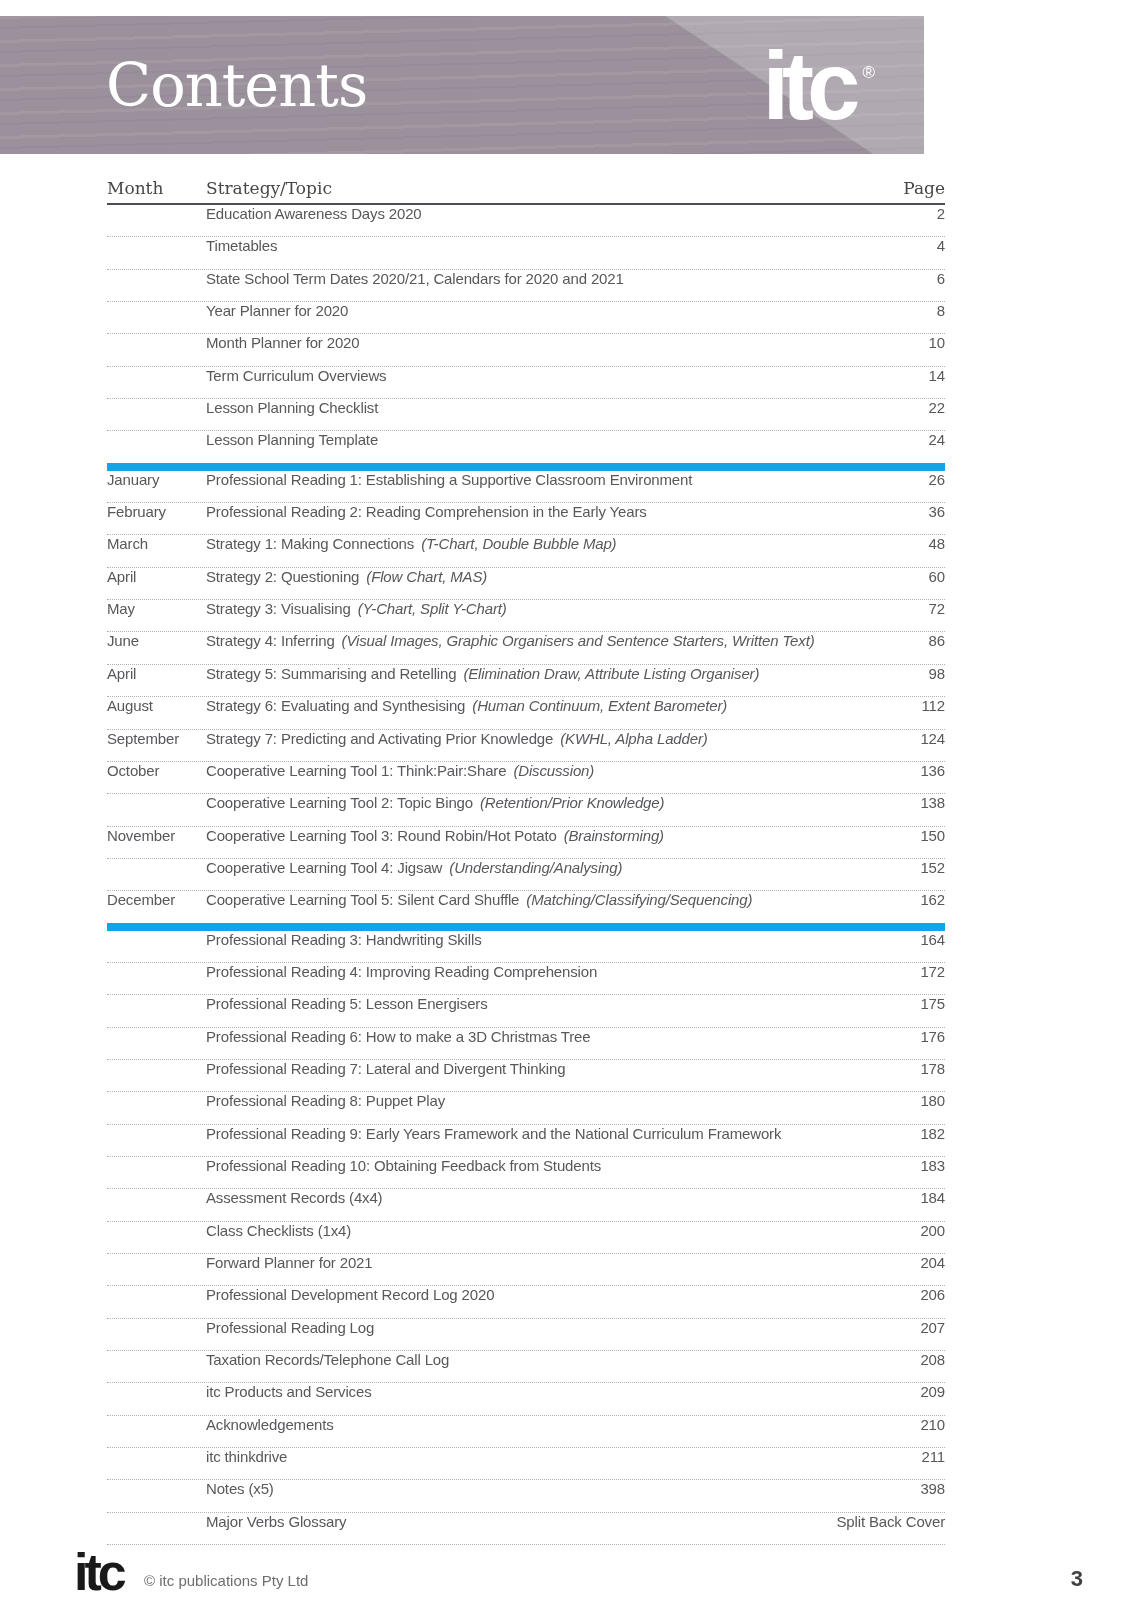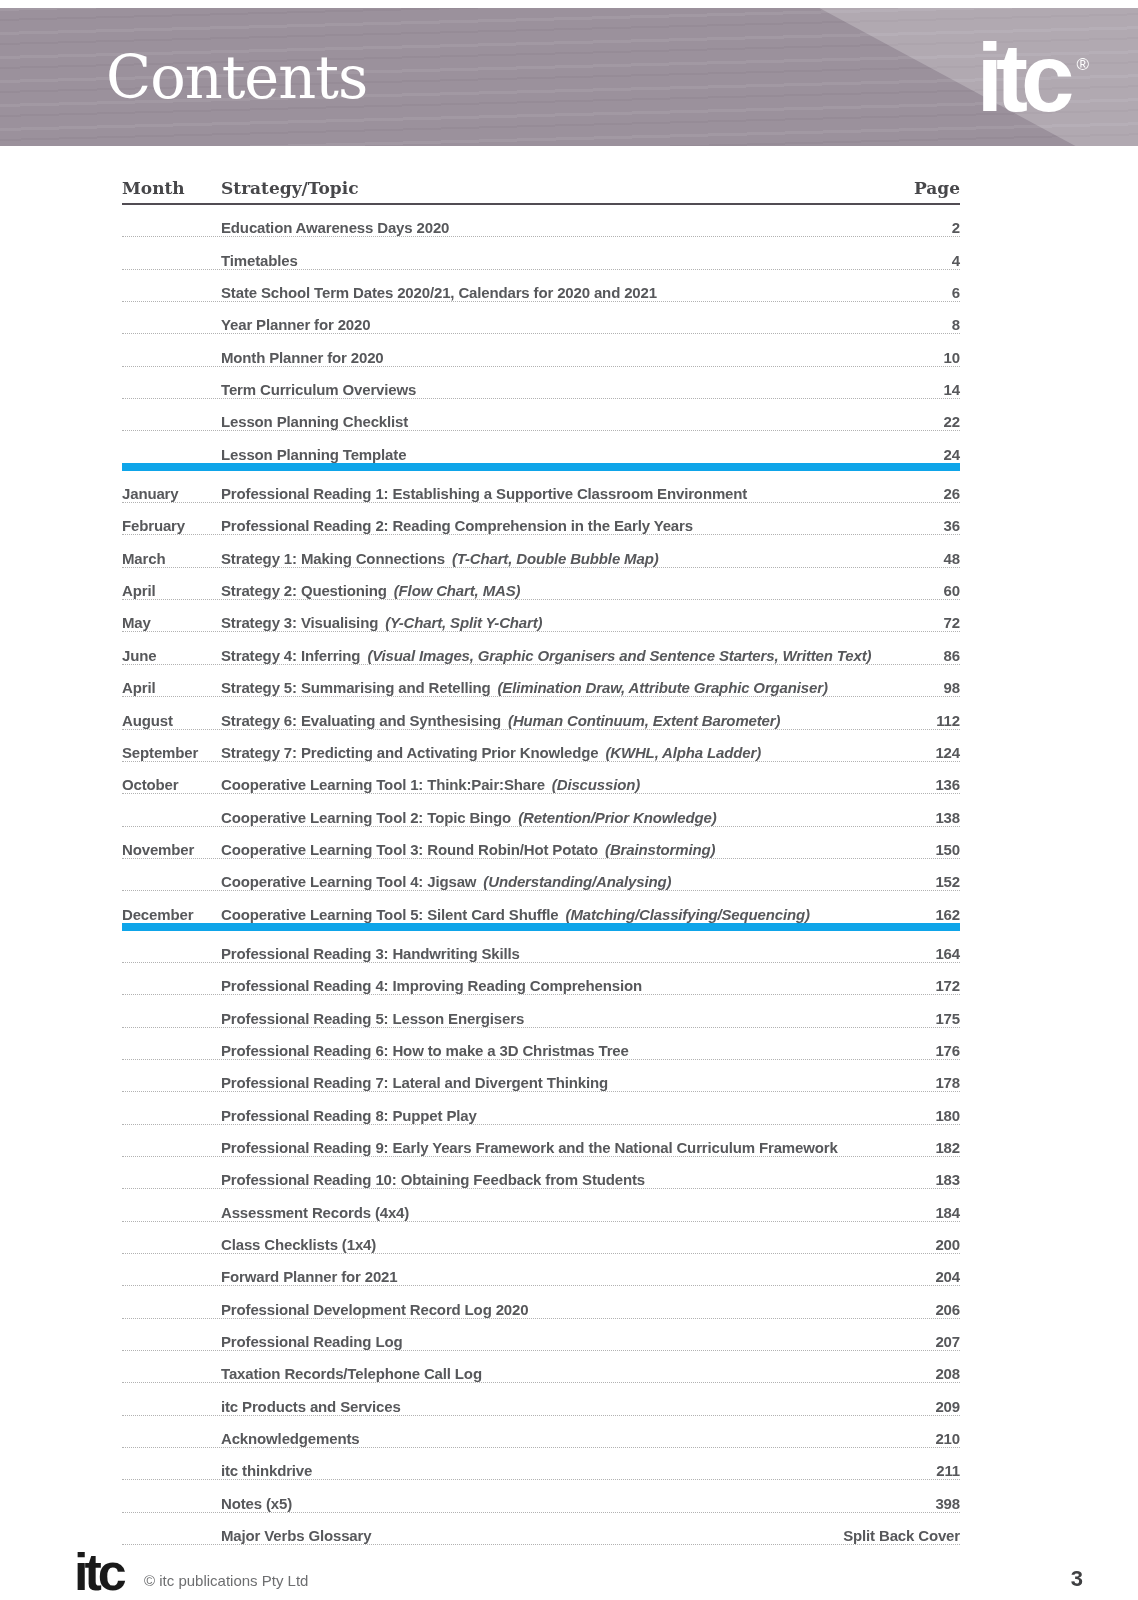--- a/index.html
+++ b/index.html
@@ -2,21 +2,21 @@
 <html><head>
 <meta charset="utf-8">
 <style>
   html,body{margin:0;padding:0;background:#e8e8e8;}
   .page{
     position:relative;width:1138px;height:1600px;background:#ffffff;
     overflow:hidden;font-family:"Liberation Sans",sans-serif;margin:0 auto;
   }
   
   .banner{
-    position:absolute;left:0;top:8px;width:1138px;height:138px;
+    position:absolute;left:0;top:16px;width:924px;height:138px;
     background-color:#9b919c;
     background-image:repeating-linear-gradient(178.5deg,
       rgba(255,255,255,0.07) 0px, rgba(255,255,255,0.07) 3px,
       rgba(0,0,0,0) 3px, rgba(0,0,0,0) 11px,
       rgba(70,55,70,0.06) 11px, rgba(70,55,70,0.06) 13px,
       rgba(0,0,0,0) 13px, rgba(0,0,0,0) 24px);
   }
   .banner-overlay{
     position:absolute;inset:0;
     background:rgba(255,255,255,0.22);
@@ -32,35 +32,35 @@
     position:absolute;right:58px;top:22px;color:#ffffff;
     font-weight:800;font-size:96px;line-height:1;letter-spacing:-7px;
     font-family:"Liberation Sans",sans-serif;
   }
   .brand .reg{
     font-size:17px;font-weight:400;letter-spacing:0;
     vertical-align:super;position:relative;top:-8px;left:9px;
   }
   
   .toc{
-    position:absolute;left:122px;top:170px;width:838px;font-weight:bold;
+    position:absolute;left:107px;top:170px;width:838px;
   }
   .toc-head{
     display:flex;align-items:flex-end;height:28px;padding-bottom:5px;
     border-bottom:2px solid #514c53;
     font-family:"DejaVu Serif",serif;font-size:17px;color:#47474a;
   }
   .toc-head .h-month{flex:0 0 99px;}
   .toc-head .h-page{margin-left:auto;margin-top:12px;}
   .toc-body{
     display:flex;flex-direction:column;height:1340px;
     font-size:15px;color:#57585b;
   }
   .toc-row{
-    display:flex;align-items:flex-end;flex:1 1 0;min-height:0;
+    display:flex;align-items:flex-start;flex:1 1 0;min-height:0;
     letter-spacing:-0.15px;
   }
   .rule-dotted{border-bottom:1px dotted #b2b2b2;}
   .rule-solid{border-bottom:8px solid #0ea5e9;}
   .cell-month{flex:0 0 99px;white-space:nowrap;}
   .cell-topic{white-space:nowrap;}
   .cell-detail{font-style:italic;margin-left:7px;}
   .cell-page{margin-left:auto;padding-left:12px;white-space:nowrap;text-align:right;}
   
   .footer-logo{
@@ -160,21 +160,21 @@
           <span class="cell-topic">Strategy 3: Visualising<em class="cell-detail">(Y-Chart, Split Y-Chart)</em></span>
           <span class="cell-page">72</span>
         </div>
         <div class="toc-row rule-dotted">
           <span class="cell-month">June</span>
           <span class="cell-topic">Strategy 4: Inferring<em class="cell-detail">(Visual Images, Graphic Organisers and Sentence Starters, Written Text)</em></span>
           <span class="cell-page">86</span>
         </div>
         <div class="toc-row rule-dotted">
           <span class="cell-month">April</span>
-          <span class="cell-topic">Strategy 5: Summarising and Retelling<em class="cell-detail">(Elimination Draw, Attribute Graphic Organiser)</em></span>
+          <span class="cell-topic">Strategy 5: Summarising and Retelling<em class="cell-detail">(Elimination Draw, Attribute Listing Organiser)</em></span>
           <span class="cell-page">98</span>
         </div>
         <div class="toc-row rule-dotted">
           <span class="cell-month">August</span>
           <span class="cell-topic">Strategy 6: Evaluating and Synthesising<em class="cell-detail">(Human Continuum, Extent Barometer)</em></span>
           <span class="cell-page">112</span>
         </div>
         <div class="toc-row rule-dotted">
           <span class="cell-month">September</span>
           <span class="cell-topic">Strategy 7: Predicting and Activating Prior Knowledge<em class="cell-detail">(KWHL, Alpha Ladder)</em></span>

